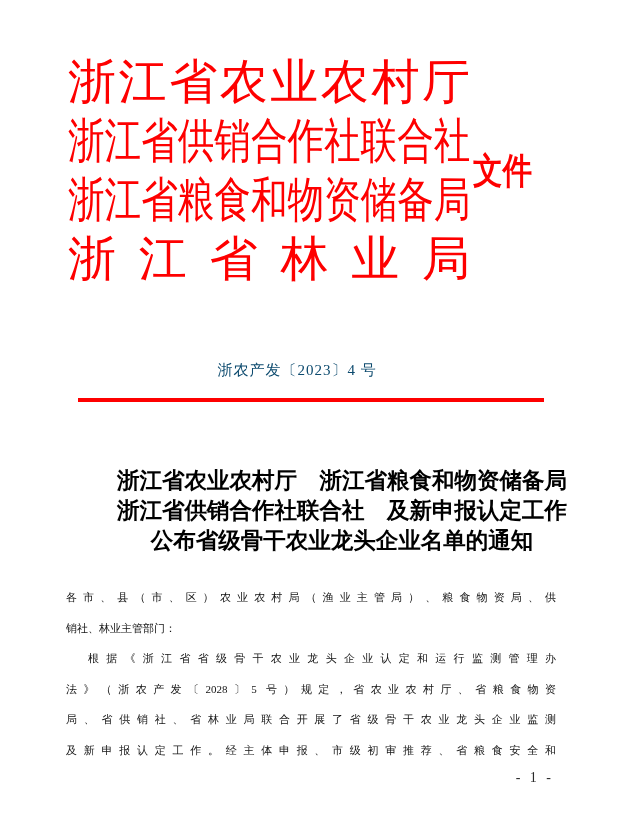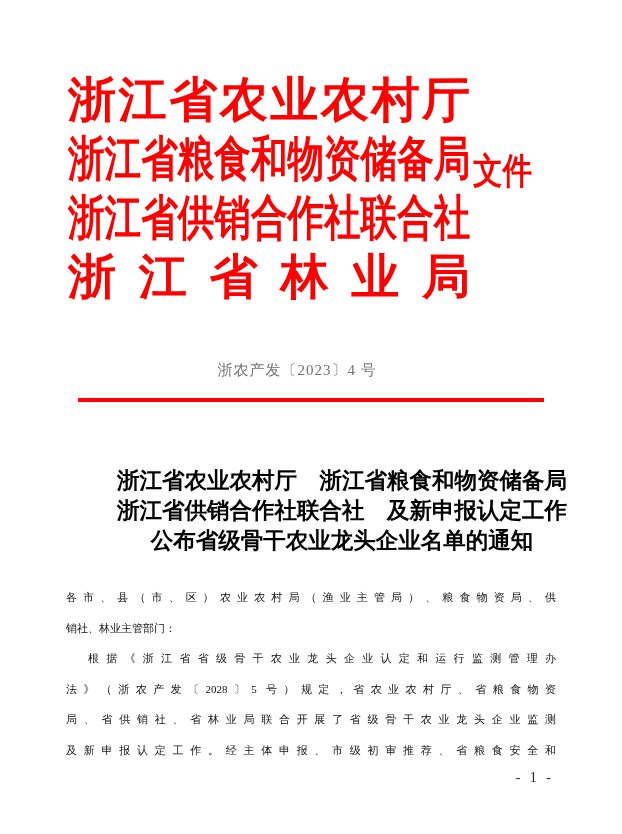--- a/index.html
+++ b/index.html
@@ -12,24 +12,24 @@
     height: 834px;
     background: #ffffff;
     overflow: hidden;
     font-family: "Liberation Serif", "DejaVu Serif", serif;
   }
 
   
   .org-block {
     position: absolute;
     left: 68px;
-    top: 70px;
+    top: 52px;
     width: 402px;
     color: var(--accent, #fe0000);
-    font-weight: bold;
+    font-weight: normal;
   }
   .org-line {
     height: 59px;
     line-height: 59px;
     font-size: 48px;
     text-align: justify;
     text-align-last: justify;
     white-space: nowrap;
   }
   .org-line.condensed {
@@ -60,21 +60,21 @@
   }
 
   
   .doc-number {
     position: absolute;
     top: 361px;
     left: 0;
     width: 594px;
     text-align: center;
     font-size: 15px;
-    color: #737373;
+    color: #0c4a6e;
     letter-spacing: 1px;
   }
 
   
   .red-divider {
     position: absolute;
     top: 398px;
     left: 78px;
     width: 466px;
     height: 4px;
@@ -130,24 +130,24 @@
   }
 </style>
 </head>
 <body>
 
 <div class="page">
 
   <div class="org-block">
     <div class="org-line">浙江省农业农村厅</div>
     <div class="org-line condensed">
-      <span>浙江省粮食和物资储备局</span>
+      <span>浙江省供销合作社联合社</span>
     </div>
     <div class="org-line condensed">
-      <span>浙江省供销合作社联合社</span>
+      <span>浙江省粮食和物资储备局</span>
     </div>
     <div class="org-line">浙江省林业局</div>
   </div>
 
   <div class="file-label">
     <span>文件</span>
   </div>
 
   <div class="doc-number">浙农产发〔2023〕4 号</div>
 

